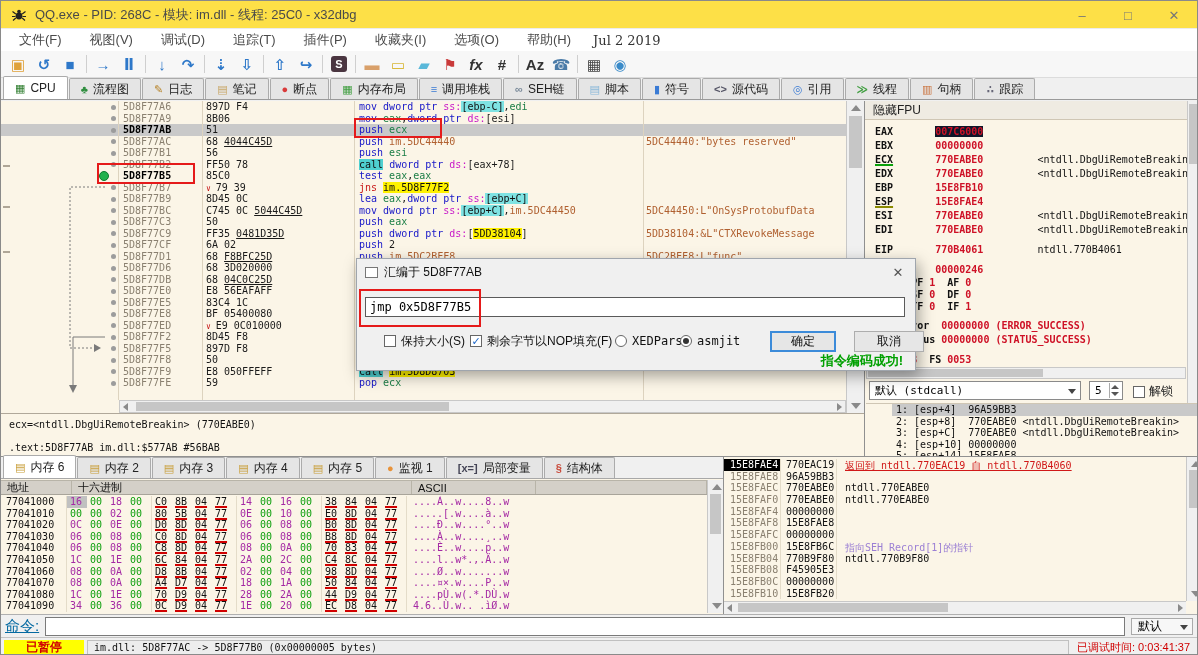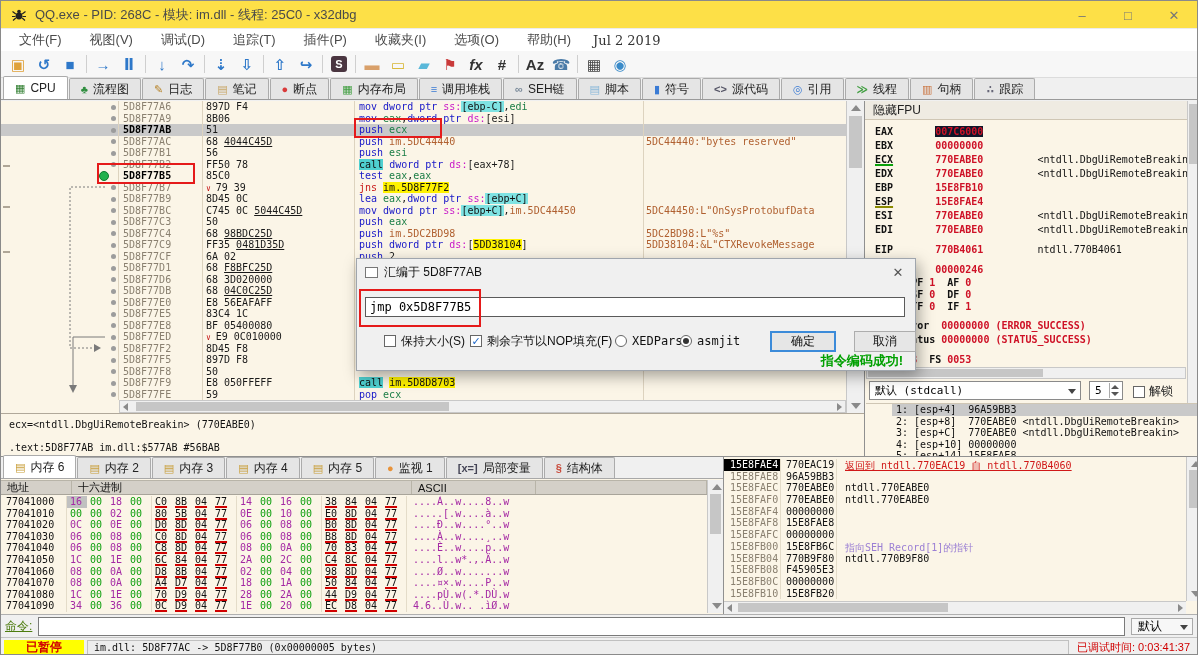--- a/index.html
+++ b/index.html
@@ -128,21 +128,21 @@
   .stcm{flex:1;padding-left:8px;color:#111;border-left:1px solid #E4DCC9;overflow:hidden;box-sizing:border-box;}
   .stcm.red{color:#D01818;text-decoration:underline;}
   .stcm.purple{color:#9B7FD4;}
   #stackvscroll{position:absolute;right:0;top:0;width:13px;height:144px;background:#F0F0F0;border-left:1px solid #C8C8C8;box-sizing:border-box;}
   #stackvscroll .thumb{position:absolute;left:2px;top:13px;width:9px;height:38px;background:#C6C6C6;}
   #stackhscroll{position:absolute;left:0;bottom:0;width:462px;height:13px;background:#F0F0F0;border-top:1px solid #C8C8C8;box-sizing:border-box;}
   #stackhscroll .thumb{position:absolute;left:14px;top:1px;width:210px;height:9px;background:#C6C6C6;}
   
   #cmdbar{position:absolute;left:0;top:613px;width:100%;height:23px;background:#F0F0F0;border-top:1px solid #B0B0B0;
           display:flex;align-items:center;box-sizing:border-box;}
-  #cmdbar label{font-size:12px;color:#4d7c0f;margin:0 6px 0 4px;text-decoration:underline;}
+  #cmdbar label{font-size:15px;color:#0369a1;margin:0 6px 0 4px;text-decoration:underline;}
   #cmdinput{flex:1;height:17px;border:1px solid #7A7A7A;background:#FFF;font:11px "DejaVu Sans Mono",monospace;padding:0 3px;}
   #cmdcombo{width:62px;height:17px;margin:0 4px 0 6px;background:#F7F7F7;border:1px solid #AAA;box-sizing:border-box;
             font-size:12px;display:flex;align-items:center;padding-left:6px;position:relative;}
   #cmdcombo .caret{position:absolute;right:4px;top:6px;border-left:4px solid transparent;border-right:4px solid transparent;border-top:5px solid #444;}
   
   #statusbar{position:absolute;left:0;top:636px;width:100%;height:19px;background:#F0F0F0;border-top:1px solid #C4C4C4;
              display:flex;align-items:center;box-sizing:border-box;}
   #paused{width:80px;height:15px;margin:0 3px;background:#FFFF00;color:#D00000;font-size:12px;font-weight:bold;
           display:flex;align-items:center;justify-content:center;}
   #stmsg{width:982px;height:15px;border:1px solid #C0C0C0;background:#EDEDED;font:10px "DejaVu Sans Mono",monospace;color:#111;
@@ -350,21 +350,20 @@
         <div class="drow"><span class="dgut"><span class="dot"></span></span><span class="daddr">5D8F77A9</span><span class="dbytes"><span>8B06</span></span><span class="dinstr"><span class="mn">mov </span><span class="rg">eax</span><span class="pl">,</span><span class="mn">dword ptr </span><span class="sg">ds:</span><span class="pl">[esi]</span></span><span class="dcm"></span></div>
         <div class="drow dsel"><span class="dgut"><span class="dot"></span></span><span class="daddr em">5D8F77AB</span><span class="dbytes"><span>51</span></span><span class="dinstr"><span class="mn">push </span><span class="rg">ecx</span></span><span class="dcm"></span></div>
         <div class="drow"><span class="dgut"><span class="dot"></span></span><span class="daddr">5D8F77AC</span><span class="dbytes"><span>68 </span><span class="u">4044C45D</span></span><span class="dinstr"><span class="mn">push </span><span class="ad">im.5DC44440</span></span><span class="dcm">5DC44440:"bytes_reserved"</span></div>
         <div class="drow"><span class="dgut"><span class="dot"></span></span><span class="daddr">5D8F77B1</span><span class="dbytes"><span>56</span></span><span class="dinstr"><span class="mn">push </span><span class="rg">esi</span></span><span class="dcm"></span></div>
         <div class="drow"><span class="dgut"><span class="dot"></span></span><span class="daddr">5D8F77B2</span><span class="dbytes"><span>FF50 78</span></span><span class="dinstr"><span class="hcall">call</span><span class="pl"> </span><span class="mn">dword ptr </span><span class="sg">ds:</span><span class="pl">[eax+78]</span></span><span class="dcm"></span></div>
         <div class="drow"><span class="dgut"><span class="dot bp"></span></span><span class="daddr em">5D8F77B5</span><span class="dbytes"><span>85C0</span></span><span class="dinstr"><span class="mn">test </span><span class="rg">eax</span><span class="pl">,</span><span class="rg">eax</span></span><span class="dcm"></span></div>
         <div class="drow"><span class="dgut"><span class="dot"></span></span><span class="daddr">5D8F77B7</span><span class="dbytes"><span class="jm">∨ </span><span>79 39</span></span><span class="dinstr"><span class="rd">jns </span><span class="hy">im.5D8F77F2</span></span><span class="dcm"></span></div>
         <div class="drow"><span class="dgut"><span class="dot"></span></span><span class="daddr">5D8F77B9</span><span class="dbytes"><span>8D45 0C</span></span><span class="dinstr"><span class="mn">lea </span><span class="rg">eax</span><span class="pl">,</span><span class="mn">dword ptr </span><span class="sg">ss:</span><span class="hc">[ebp+C]</span></span><span class="dcm"></span></div>
         <div class="drow"><span class="dgut"><span class="dot"></span></span><span class="daddr">5D8F77BC</span><span class="dbytes"><span>C745 0C </span><span class="u">5044C45D</span></span><span class="dinstr"><span class="mn">mov </span><span class="mn">dword ptr </span><span class="sg">ss:</span><span class="hc">[ebp+C]</span><span class="pl">,</span><span class="ad">im.5DC44450</span></span><span class="dcm">5DC44450:L"OnSysProtobufData</span></div>
         <div class="drow"><span class="dgut"><span class="dot"></span></span><span class="daddr">5D8F77C3</span><span class="dbytes"><span>50</span></span><span class="dinstr"><span class="mn">push </span><span class="rg">eax</span></span><span class="dcm"></span></div>
-        <div class="drow"><span class="dgut"><span class="dot"></span></span><span class="daddr">5D8F77C4</span><span class="dbytes"><span>68 </span><span class="u">98BDC25D</span></span><span class="dinstr"><span class="mn">push </span><span class="ad">im.5DC2BD98</span></span><span class="dcm">5DC2BD98:L"%s"</span></div>
         <div class="drow"><span class="dgut"><span class="dot"></span></span><span class="daddr">5D8F77C9</span><span class="dbytes"><span>FF35 </span><span class="u">0481D35D</span></span><span class="dinstr"><span class="mn">push </span><span class="mn">dword ptr </span><span class="sg">ds:</span><span class="pl">[</span><span class="hy">5DD38104</span><span class="pl">]</span></span><span class="dcm">5DD38104:&amp;L"CTXRevokeMessage</span></div>
         <div class="drow"><span class="dgut"><span class="dot"></span></span><span class="daddr">5D8F77CF</span><span class="dbytes"><span>6A 02</span></span><span class="dinstr"><span class="mn">push </span><span class="pl">2</span></span><span class="dcm"></span></div>
         <div class="drow"><span class="dgut"><span class="dot"></span></span><span class="daddr">5D8F77D1</span><span class="dbytes"><span>68 </span><span class="u">F8BFC25D</span></span><span class="dinstr"><span class="mn">push </span><span class="ad">im.5DC2BFF8</span></span><span class="dcm">5DC2BFF8:L"func"</span></div>
         <div class="drow"><span class="dgut"><span class="dot"></span></span><span class="daddr">5D8F77D6</span><span class="dbytes"><span>68 3D020000</span></span><span class="dinstr"></span><span class="dcm"></span></div>
         <div class="drow"><span class="dgut"><span class="dot"></span></span><span class="daddr">5D8F77DB</span><span class="dbytes"><span>68 </span><span class="u">04C0C25D</span></span><span class="dinstr"></span><span class="dcm"></span></div>
         <div class="drow"><span class="dgut"><span class="dot"></span></span><span class="daddr">5D8F77E0</span><span class="dbytes"><span>E8 56EAFAFF</span></span><span class="dinstr"></span><span class="dcm"></span></div>
         <div class="drow"><span class="dgut"><span class="dot"></span></span><span class="daddr">5D8F77E5</span><span class="dbytes"><span>83C4 1C</span></span><span class="dinstr"></span><span class="dcm"></span></div>
         <div class="drow"><span class="dgut"><span class="dot"></span></span><span class="daddr">5D8F77E8</span><span class="dbytes"><span>BF 05400080</span></span><span class="dinstr"></span><span class="dcm"></span></div>
         <div class="drow"><span class="dgut"><span class="dot"></span></span><span class="daddr">5D8F77ED</span><span class="dbytes"><span class="jm">∨ </span><span>E9 0C010000</span></span><span class="dinstr"></span><span class="dcm"></span></div>
         <div class="drow"><span class="dgut"><span class="dot"></span></span><span class="daddr">5D8F77F2</span><span class="dbytes"><span>8D45 F8</span></span><span class="dinstr"></span><span class="dcm"></span></div>
@@ -558,21 +557,21 @@
         <span class="rb"></span>
         <span class="monolbl">XEDParse</span>
       </span>
       <span class="rbwrap" style="left:323px">
         <span class="rb">
             <span class="dotin"></span>
           </span>
         <span class="monolbl">asmjit</span>
       </span>
       <div class="btn primary" style="left:413px;width:66px">确定</div>
-      <div class="btn" style="left:497px;width:62px">取消</div>
+      <div class="btn" style="left:497px;width:70px">取消</div>
     </div>
     <div id="dlgstatus">指令编码成功!</div>
   </div>
 
   <div class="redbox" style="left:353px;top:117px;width:84px;height:16px"></div>
   <div class="redbox" style="left:96px;top:162px;width:94px;height:17px"></div>
   <div class="redbox" style="left:358px;top:288px;width:118px;height:34px"></div>
 
 </div>
 

